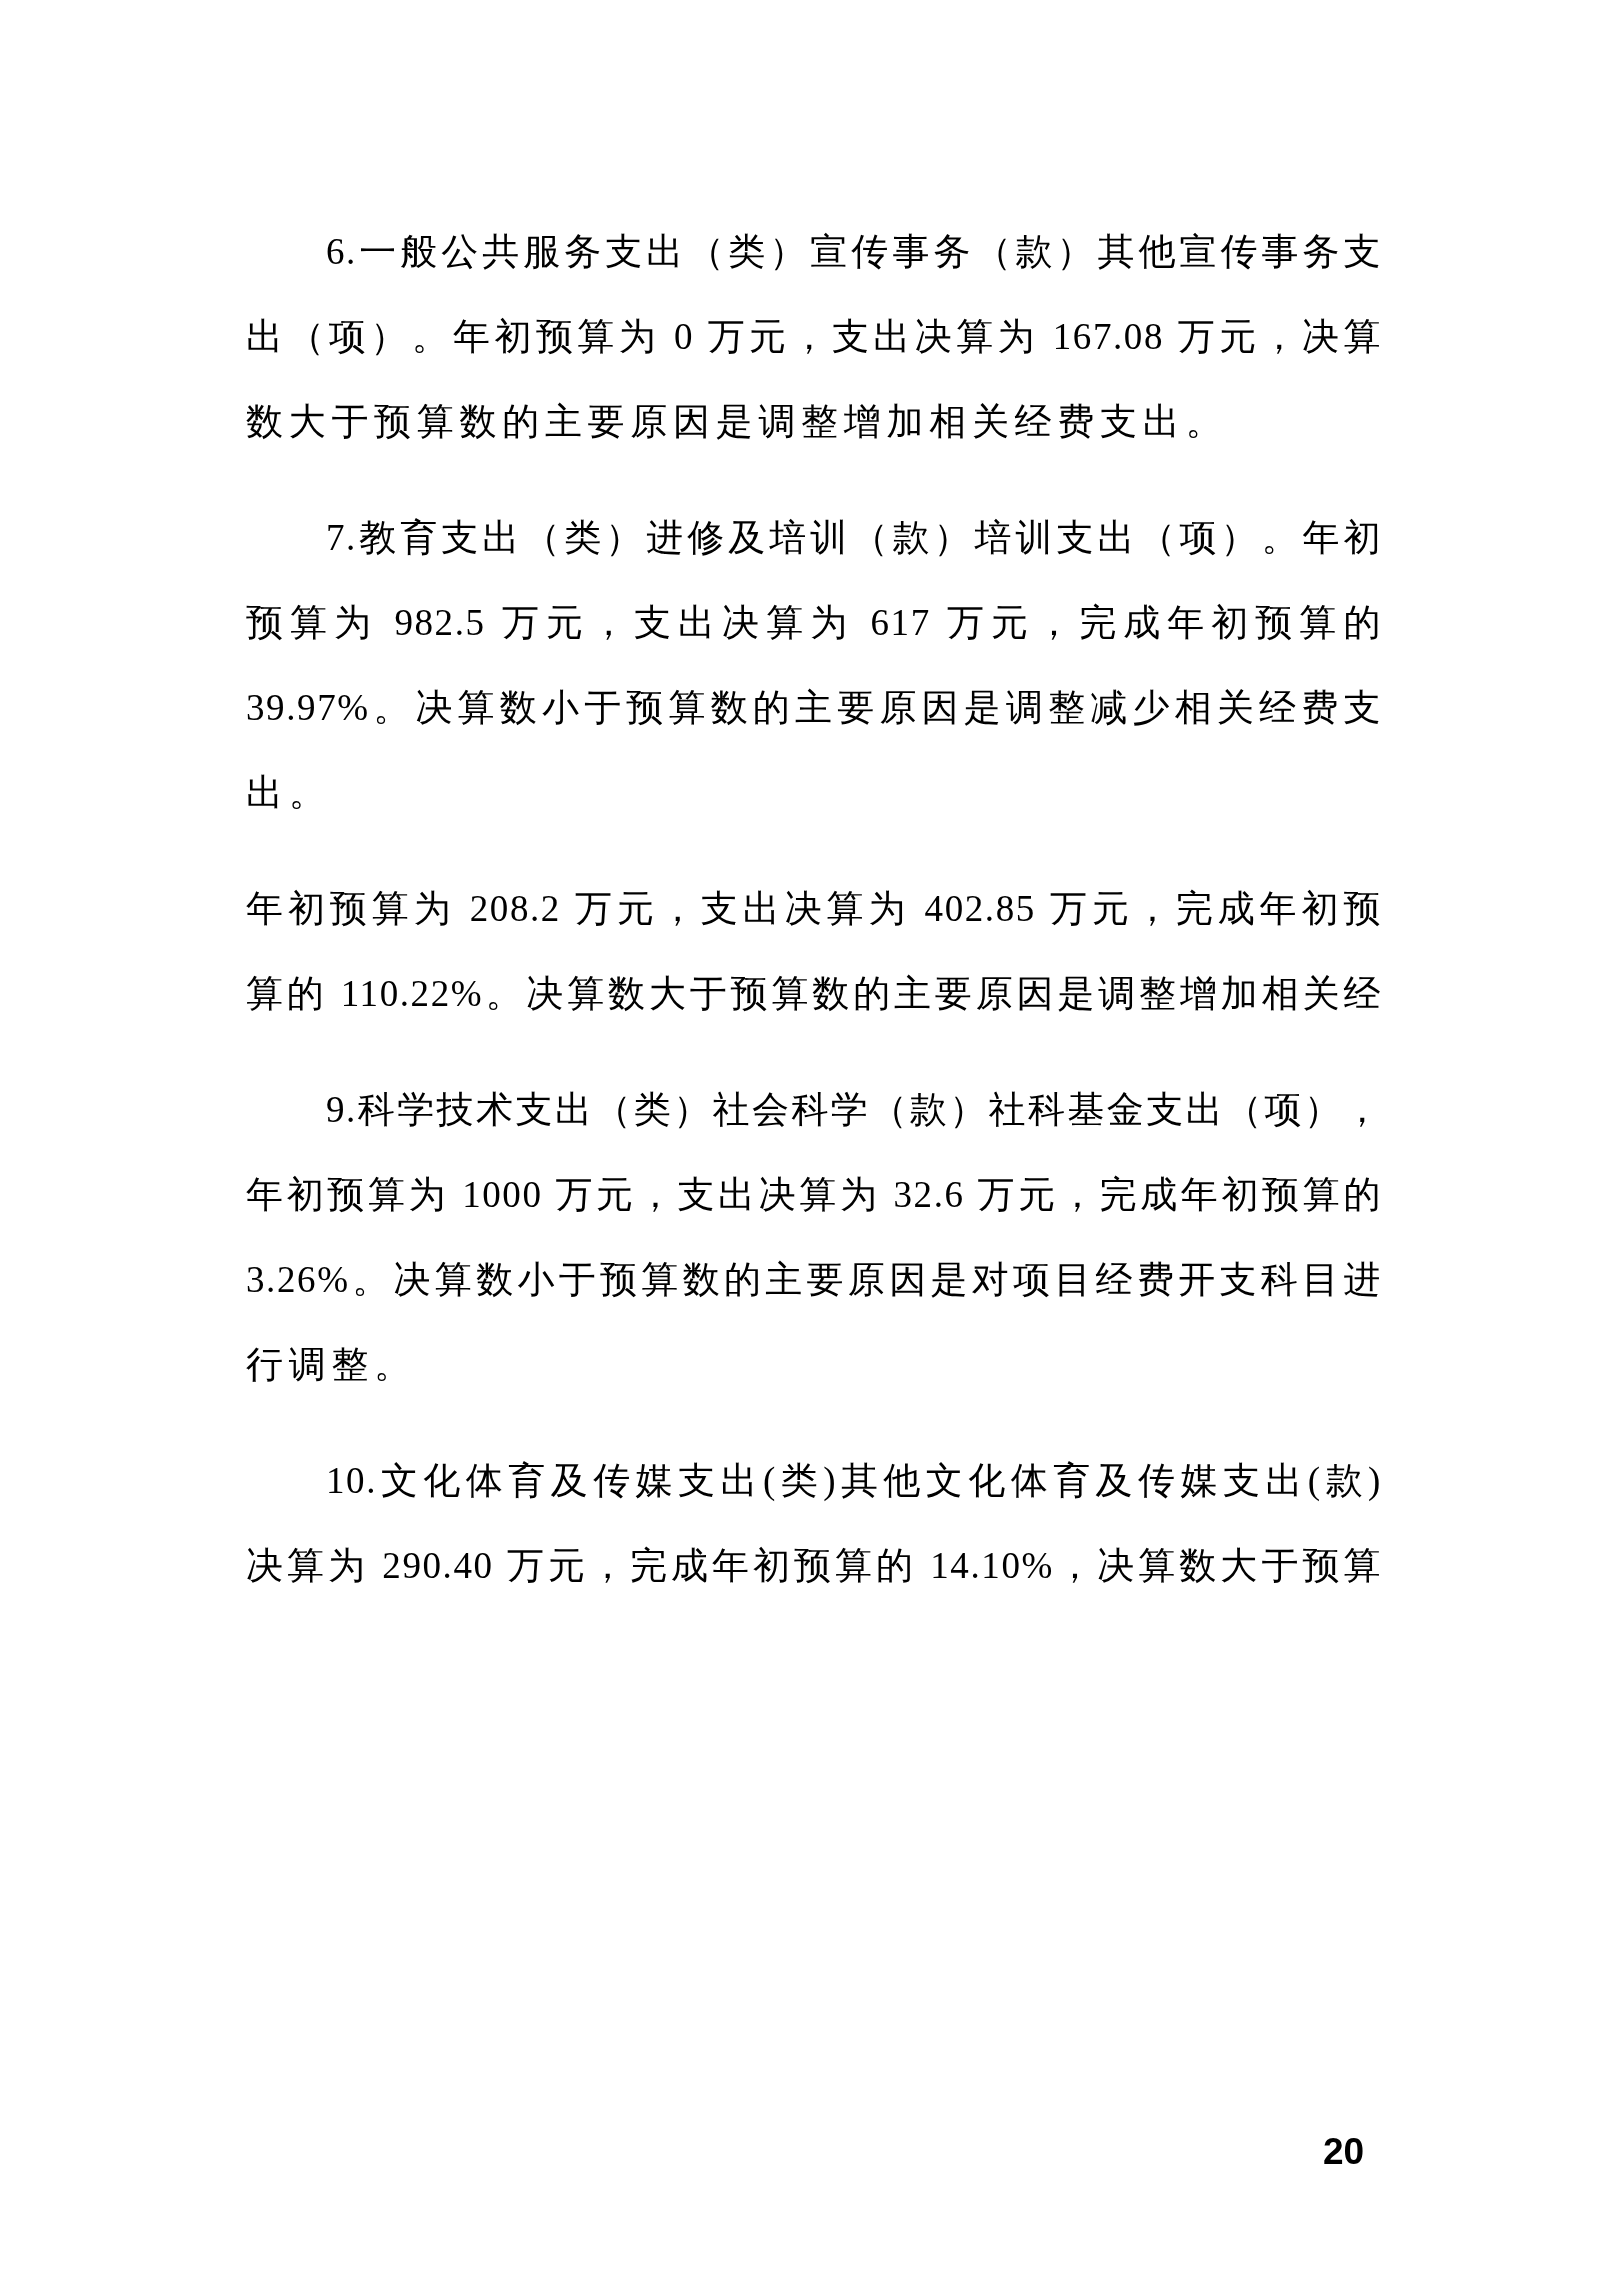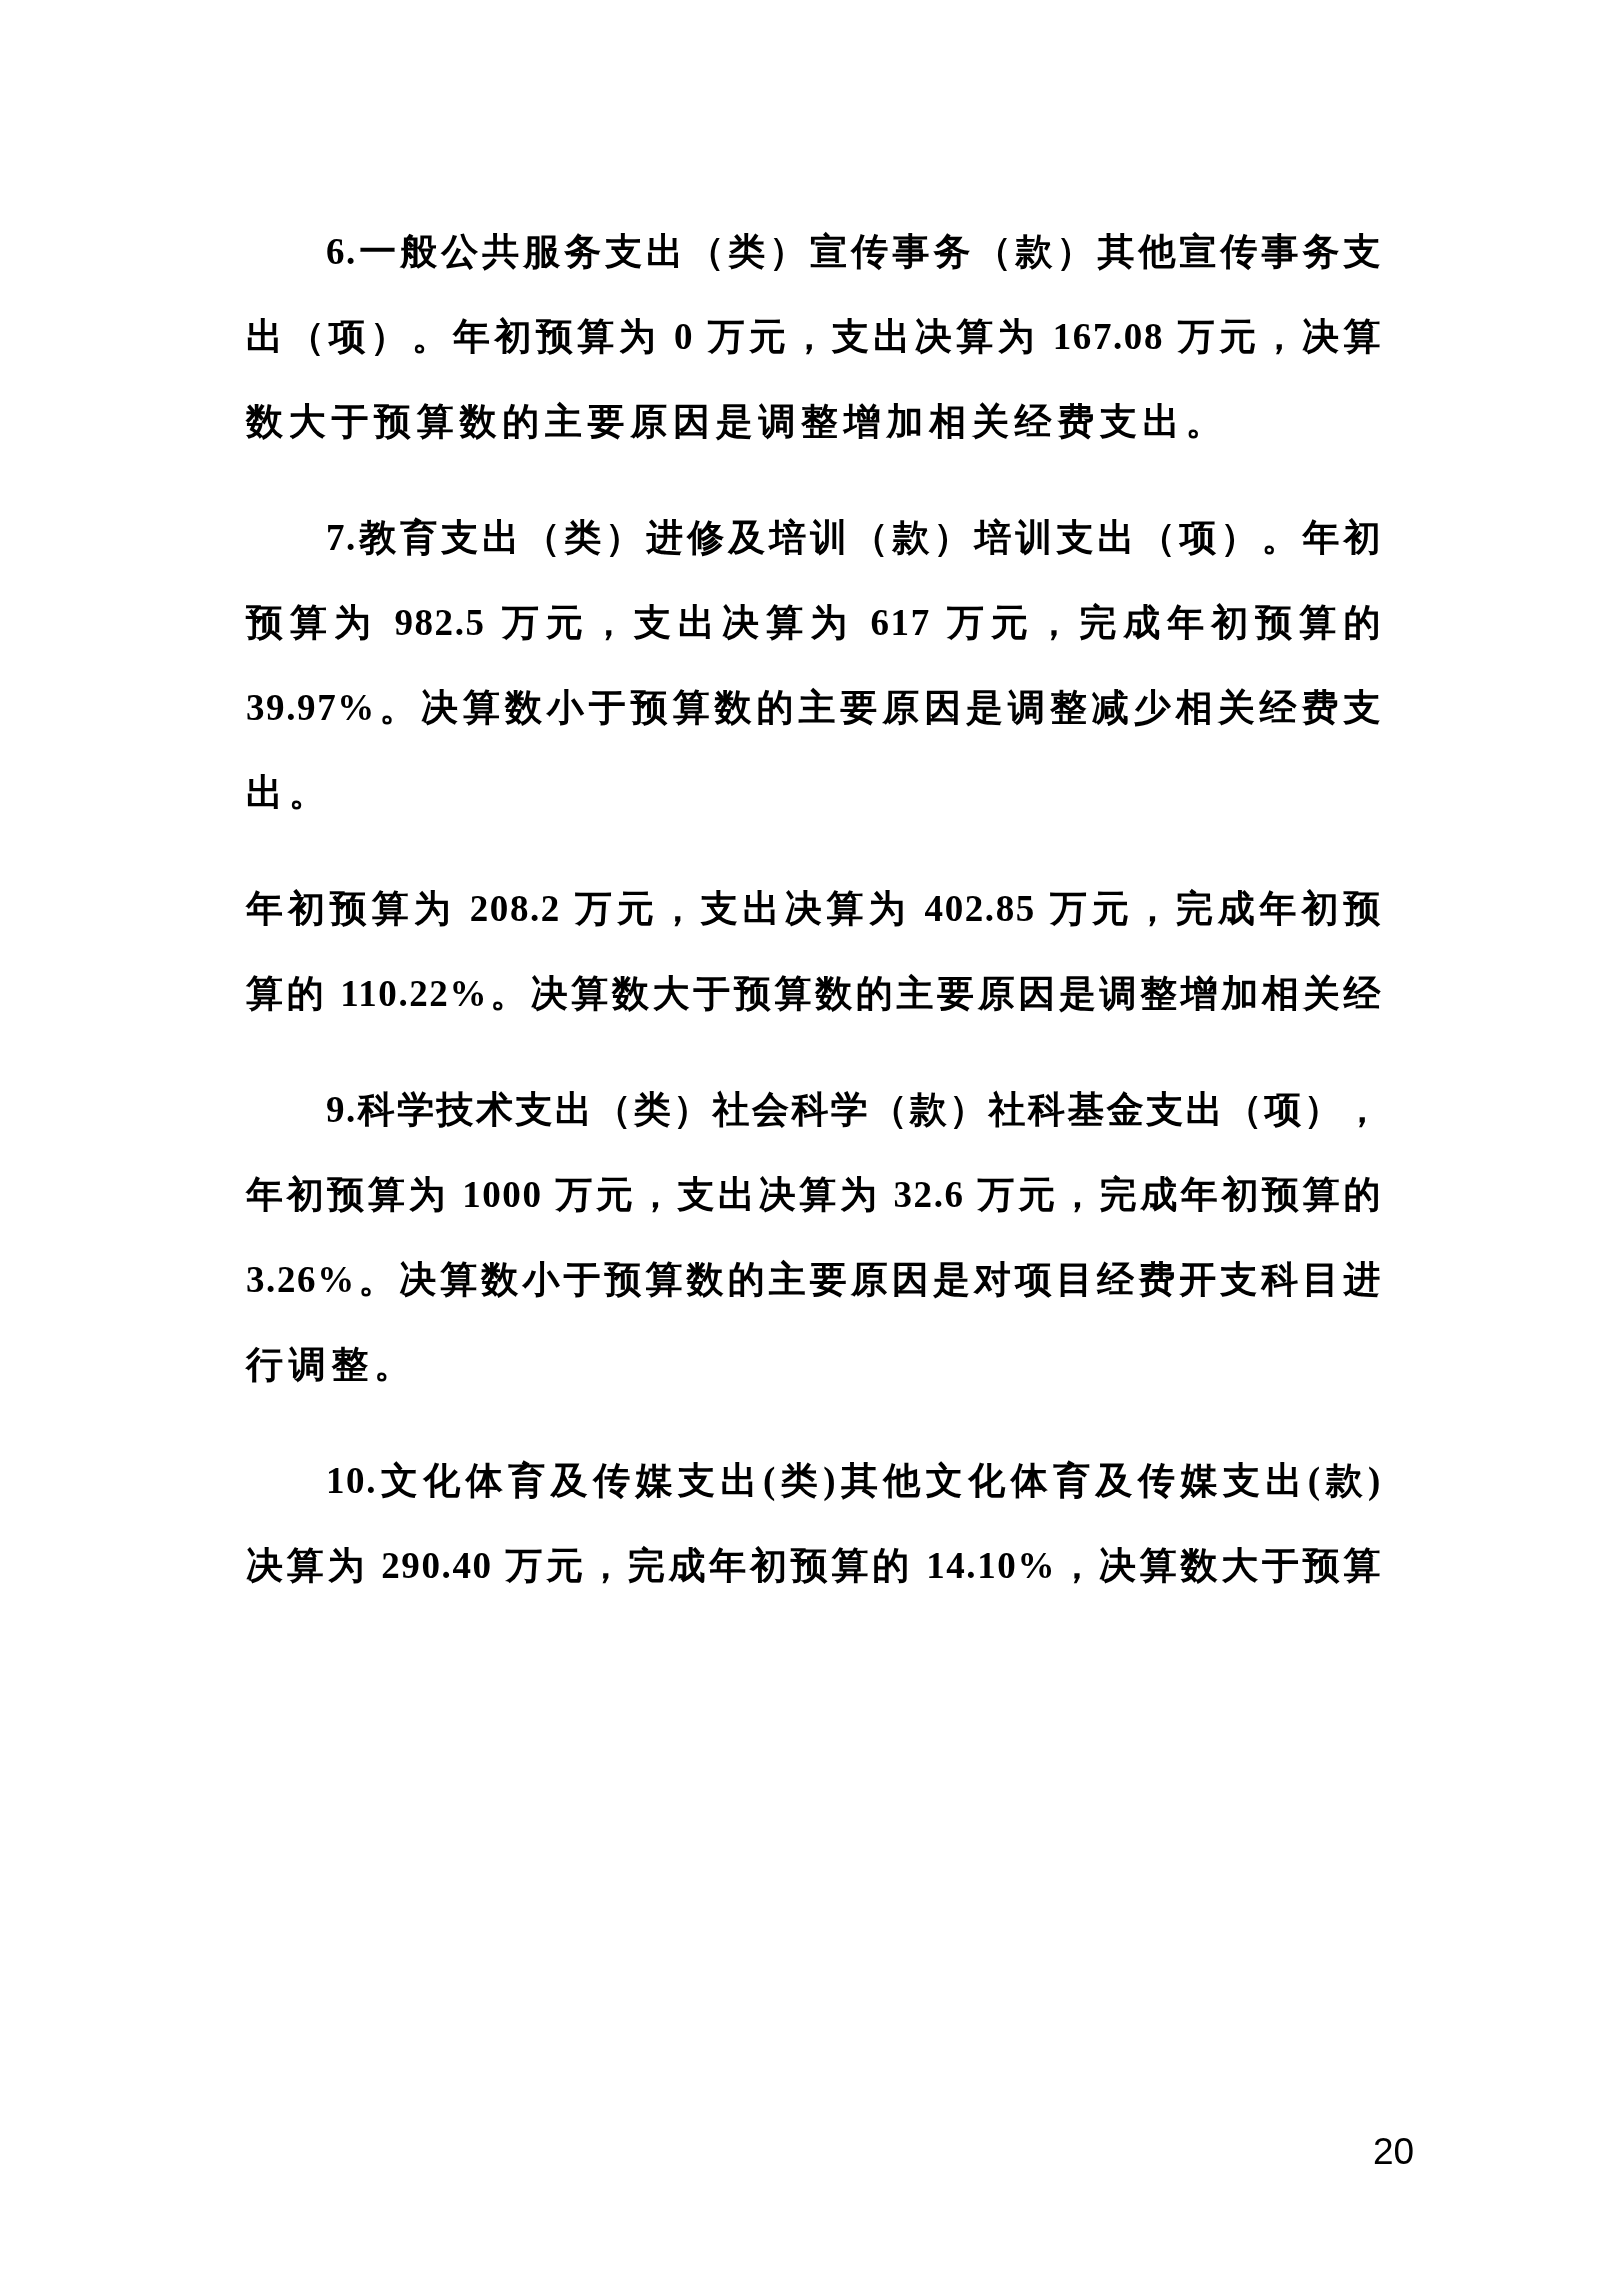--- a/index.html
+++ b/index.html
@@ -21,21 +21,20 @@
     background: #ffffff;
   }
   .content {
     position: absolute;
     left: 246px;
     top: 209px;
     width: 1136px;
   }
   .para {
     margin: 0 0 31px 0;
-    font-weight: bold;
   }
   .line {
     height: 85px;
     line-height: 85px;
     font-size: 37px;
     white-space: nowrap;
     text-align: justify;
     text-align-last: justify;
     text-justify: inter-character;
     letter-spacing: 1.6px;
@@ -44,26 +43,27 @@
   .line.first {
     padding-left: 80px;
   }
   .line.last {
     text-align-last: left;
     letter-spacing: 5.7px;
     white-space: normal;
   }
   .page-number {
     position: absolute;
-    left: 1373px;
+    left: 1323px;
     top: 2131px;
     font-family: "Liberation Sans", "DejaVu Sans", sans-serif;
     font-size: 37px;
     line-height: 41px;
     color: #000000;
+    font-weight: bold;
   }
 </style>
 </head>
 <body>
 
 <div class="page">
 
   <div class="content">
 
     <div class="para">

